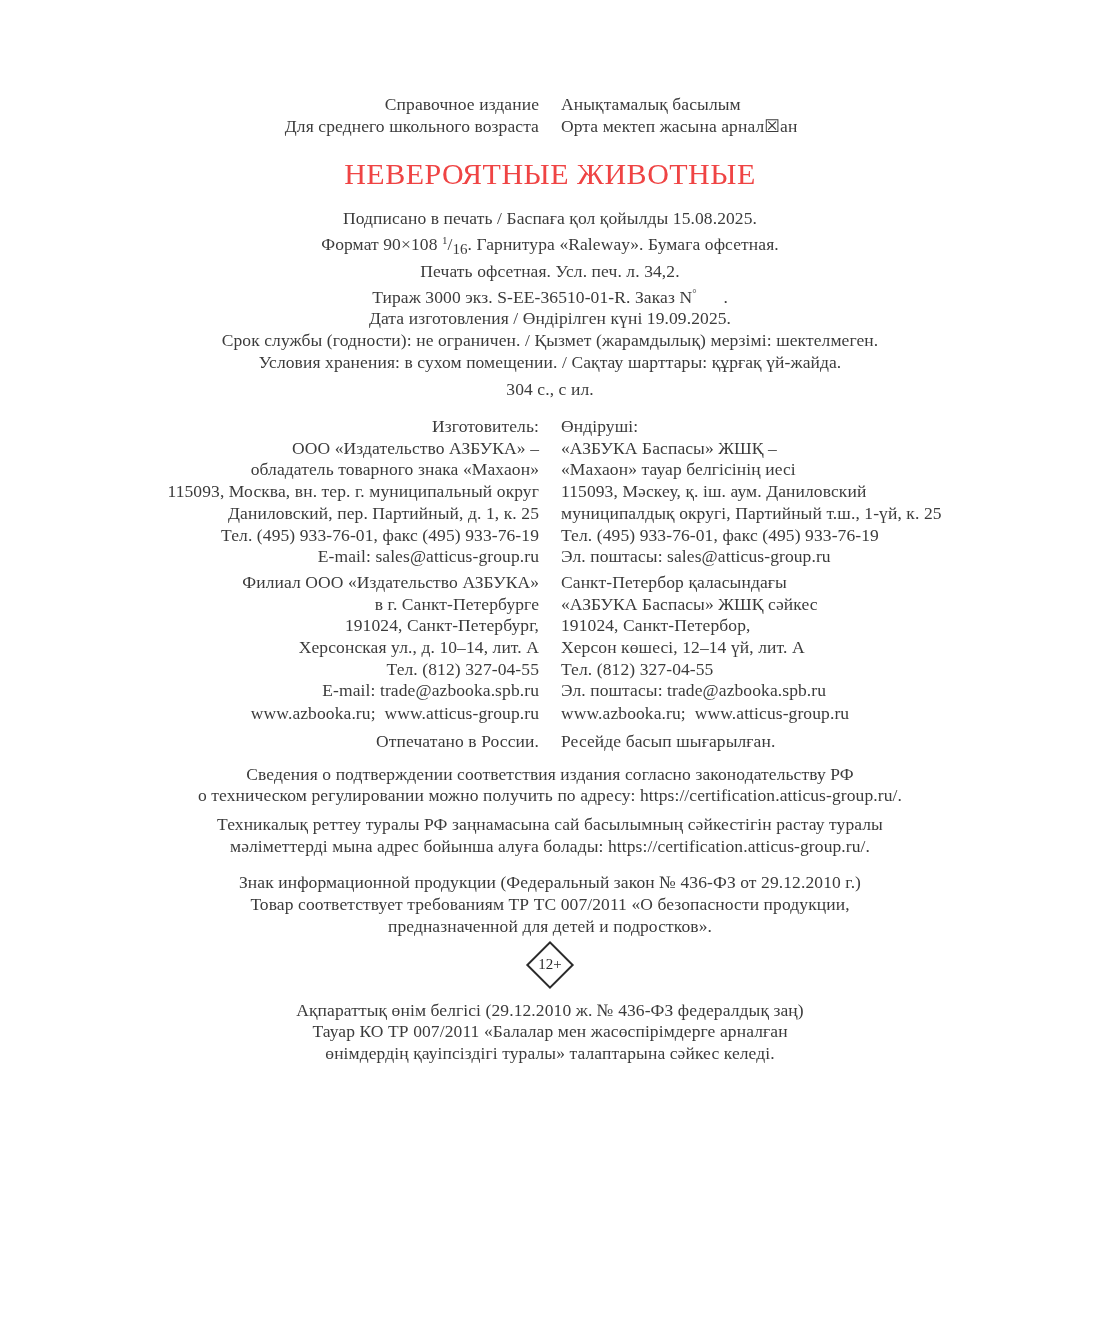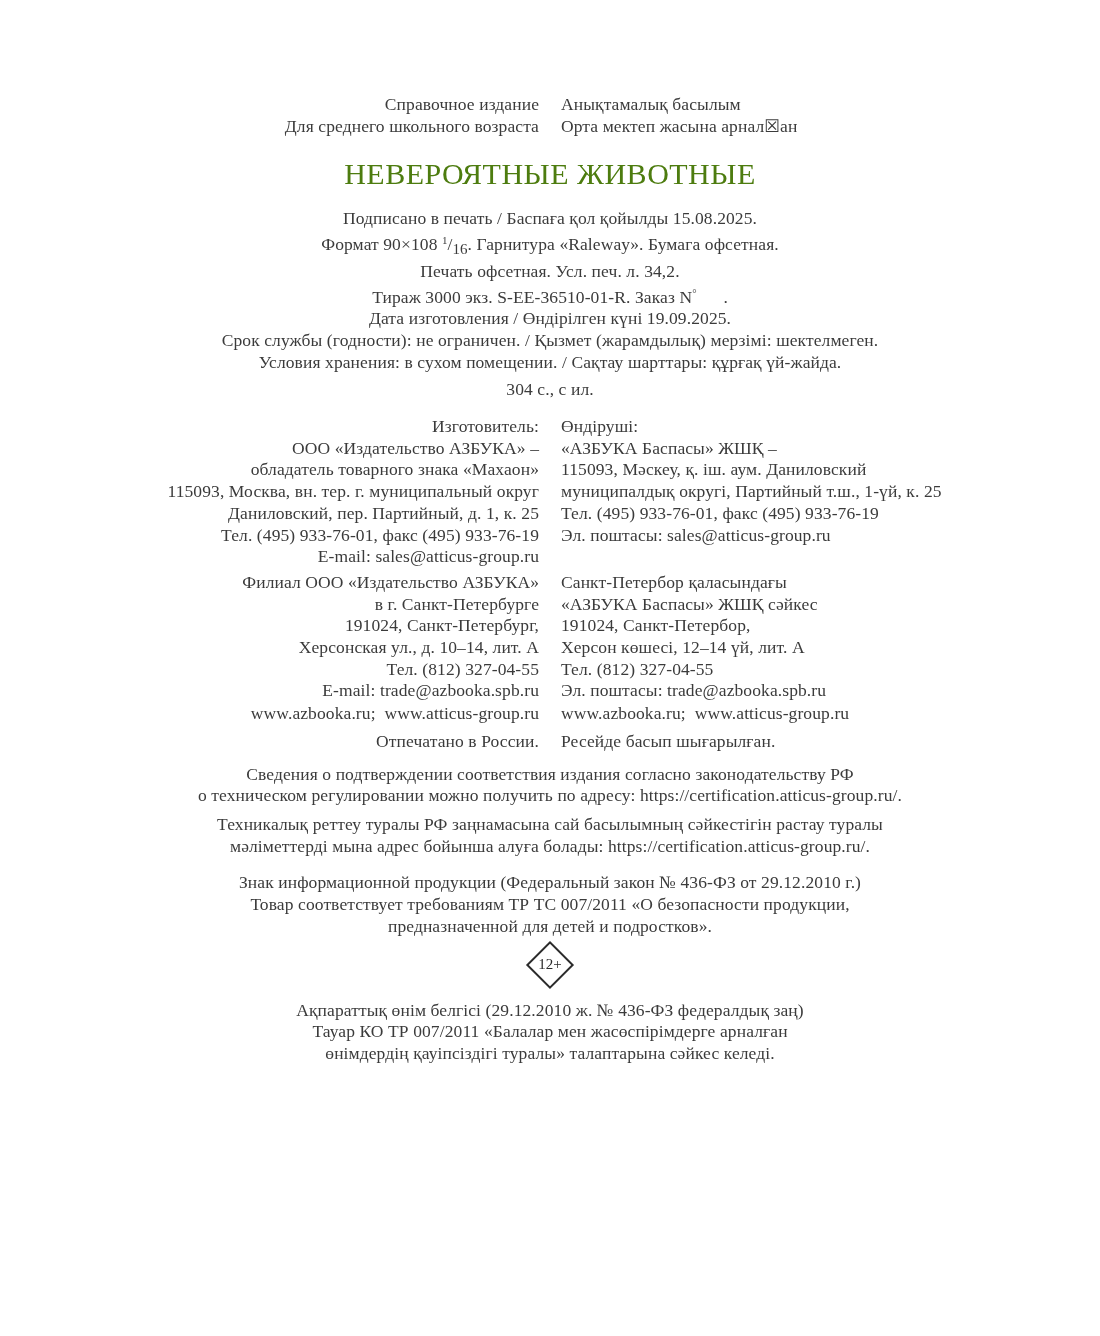--- a/index.html
+++ b/index.html
@@ -24,21 +24,21 @@
     column-gap: 22px;
   }
   .bi .col-ru { text-align: right; }
   .bi .col-kk { text-align: left; }
   .centered { text-align: center; }
   .title {
     text-align: center;
     font-size: 30px;
     line-height: 34px;
     letter-spacing: 0.5px;
-    color: #4d7c0f;
+    color: #ef4444;
     margin-top: 20px;
   }
   .print-block   { margin-top: 17px; }
   .pages-line    { margin-top: 6px; }
   .maker-block   { margin-top: 15px; }
   .branch-block  { margin-top: 4px; }
   .sites-block   { margin-top: 1px; }
   .printed-block { margin-top: 6px; }
   .cert-ru       { margin-top: 11px; }
   .cert-kk       { margin-top: 7px; }
@@ -109,20 +109,21 @@
       <div>ООО «Издательство АЗБУКА» –</div>
       <div>обладатель товарного знака «Махаон»</div>
       <div>115093, Москва, вн. тер. г. муниципальный округ</div>
       <div>Даниловский, пер. Партийный, д. 1, к. 25</div>
       <div>Тел. (495) 933-76-01, факс (495) 933-76-19</div>
       <div>E-mail: sales@atticus-group.ru</div>
     </div>
     <div class="col-kk">
       <div>Өндіруші:</div>
       <div>«АЗБУКА Баспасы» ЖШҚ –</div>
+      <div>«Махаон» тауар белгісінің иесі</div>
       <div>115093, Мәскеу, қ. іш. аум. Даниловский</div>
       <div>муниципалдық округі, Партийный т.ш., 1-үй, к. 25</div>
       <div>Тел. (495) 933-76-01, факс (495) 933-76-19</div>
       <div>Эл. поштасы: sales@atticus-group.ru</div>
     </div>
   </div>
 
   <div class="bi branch-block">
     <div class="col-ru">
       <div>Филиал ООО «Издательство АЗБУКА»</div>

